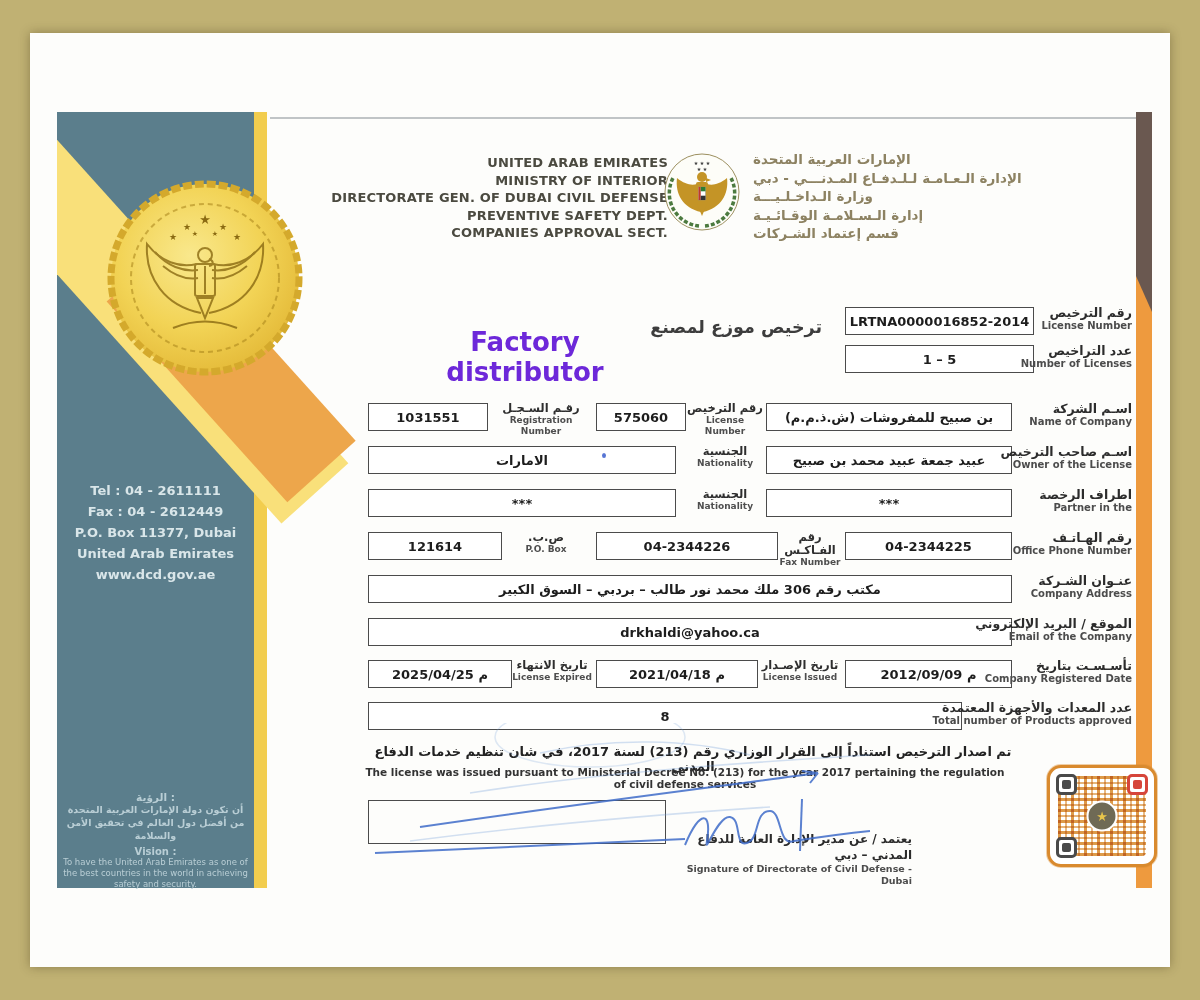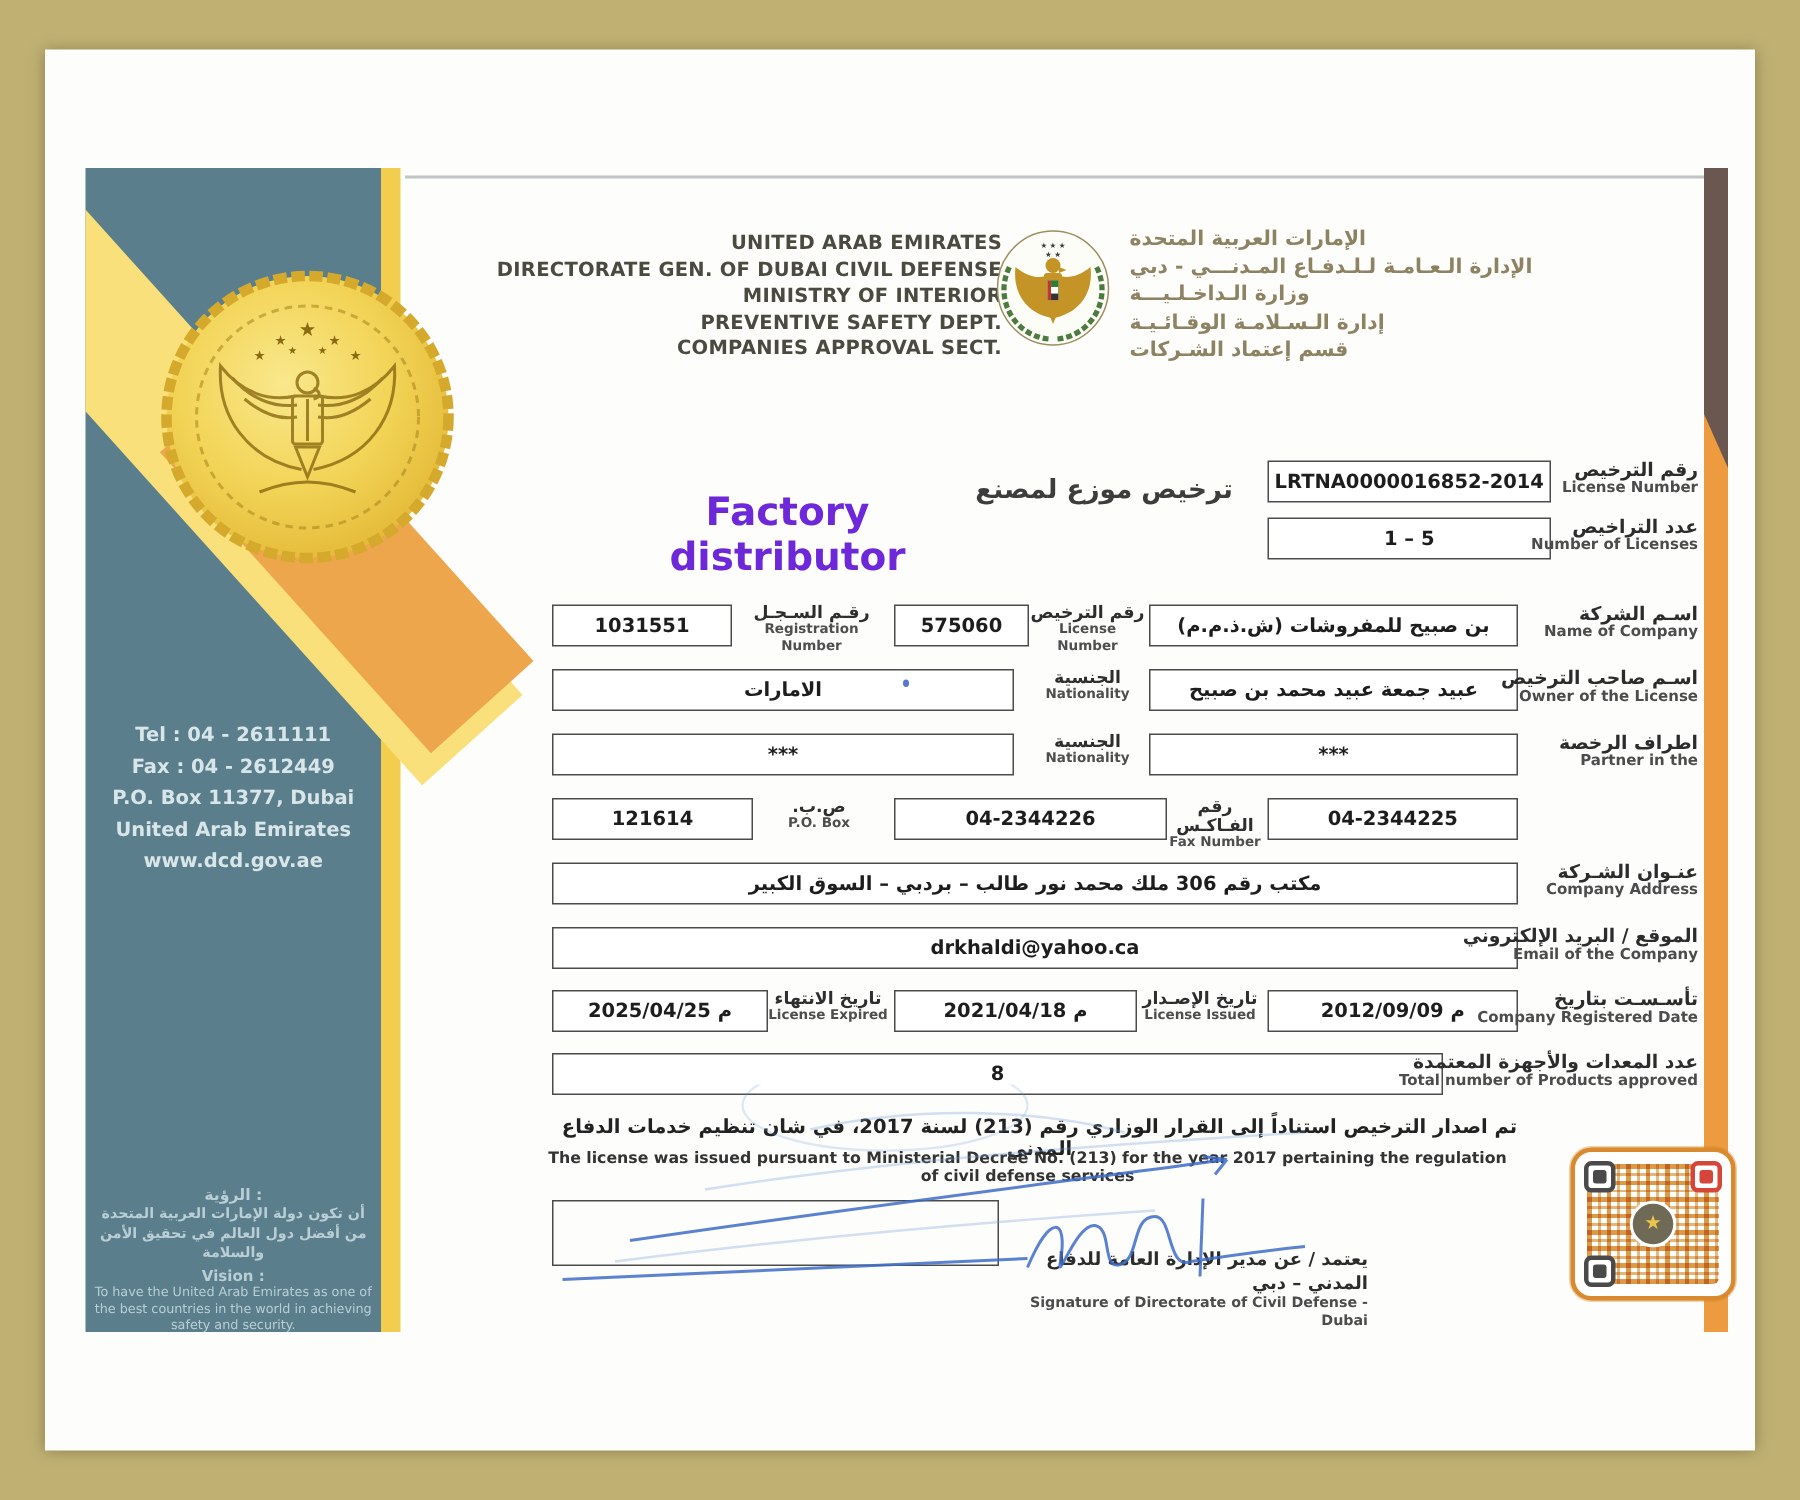--- a/index.html
+++ b/index.html
@@ -156,22 +156,22 @@
       <div class="vis-en">To have the United Arab Emirates as one of the best countries in the world in achieving safety and security.</div>
     </div>
 
     <div class="rstripe">
       <div class="brown"></div>
     </div>
     <div class="topline"></div>
 
     <div class="hdr-en">
       <div>UNITED ARAB EMIRATES</div>
+      <div>MINISTRY OF INTERIOR</div>
       <div>DIRECTORATE GEN. OF DUBAI CIVIL DEFENSE</div>
-      <div>MINISTRY OF INTERIOR</div>
       <div>PREVENTIVE SAFETY DEPT.</div>
       <div>COMPANIES APPROVAL SECT.</div>
     </div>
 
     <svg class="emblem" viewBox="0 0 78 80">
       <ellipse cx="39" cy="40" rx="37" ry="38" fill="#fdfdf8" stroke="#9c8f5f" stroke-width="1"></ellipse>
       <path d="M36,74 A33,33 0 0 1 10,26" fill="none" stroke="#4c7a3f" stroke-width="3.5" stroke-dasharray="4 2"></path>
       <path d="M42,74 A33,33 0 0 0 68,26" fill="none" stroke="#4c7a3f" stroke-width="3.5" stroke-dasharray="4 2"></path>
       <path d="M38,60 C20,56 12,42 14,26 C24,34 32,34 38,30 Z" fill="#c49426"></path>
       <path d="M40,60 C58,56 66,42 64,26 C54,34 46,34 40,30 Z" fill="#c49426"></path>
@@ -254,20 +254,24 @@
     <div class="mlabel" style="left:472px;top:498px;width:88px">
       <div class="ml-ar">ص.ب.</div>
       <div class="ml-en">P.O. Box</div>
     </div>
     <div class="fbox" style="left:566px;top:499px;width:180px">04-2344226</div>
     <div class="mlabel" style="left:748px;top:498px;width:64px">
       <div class="ml-ar">رقم الفـاكـس</div>
       <div class="ml-en">Fax Number</div>
     </div>
     <div class="fbox" style="left:815px;top:499px;width:165px">04-2344225</div>
+    <div class="rlabel" style="top:497px">
+      <div class="rl-ar">رقم الهـاتـف</div>
+      <div class="rl-en">Office Phone Number</div>
+    </div>
 
     <div class="fbox rtl" style="left:338px;top:542px;width:642px">مكتب رقم 306 ملك محمد نور طالب – بردبي – السوق الكبير</div>
     <div class="rlabel" style="top:540px">
       <div class="rl-ar">عنـوان الشـركة</div>
       <div class="rl-en">Company Address</div>
     </div>
 
     <div class="fbox" style="left:338px;top:585px;width:642px">drkhaldi@yahoo.ca</div>
     <div class="rlabel" style="top:583px">
       <div class="rl-ar">الموقع / البريد الإلكتروني</div>

